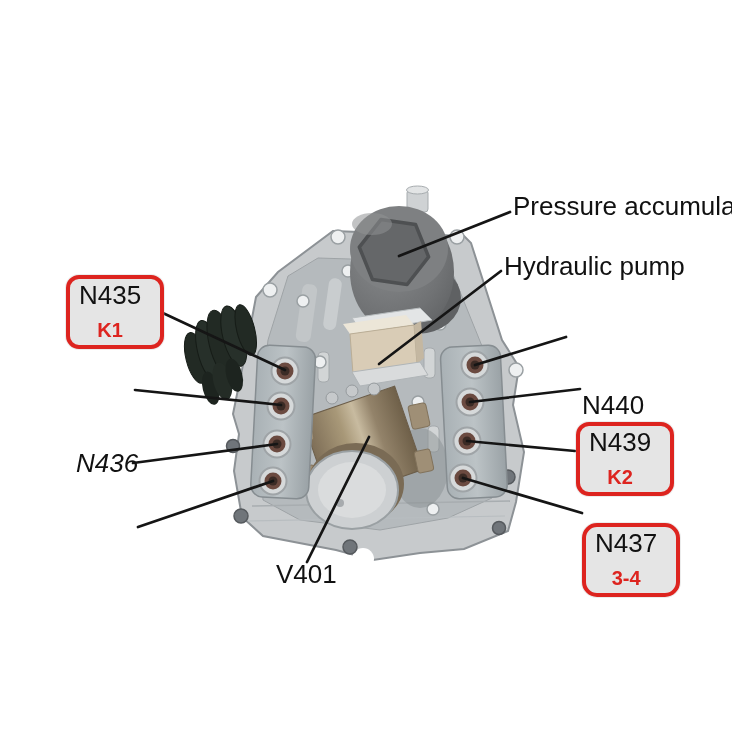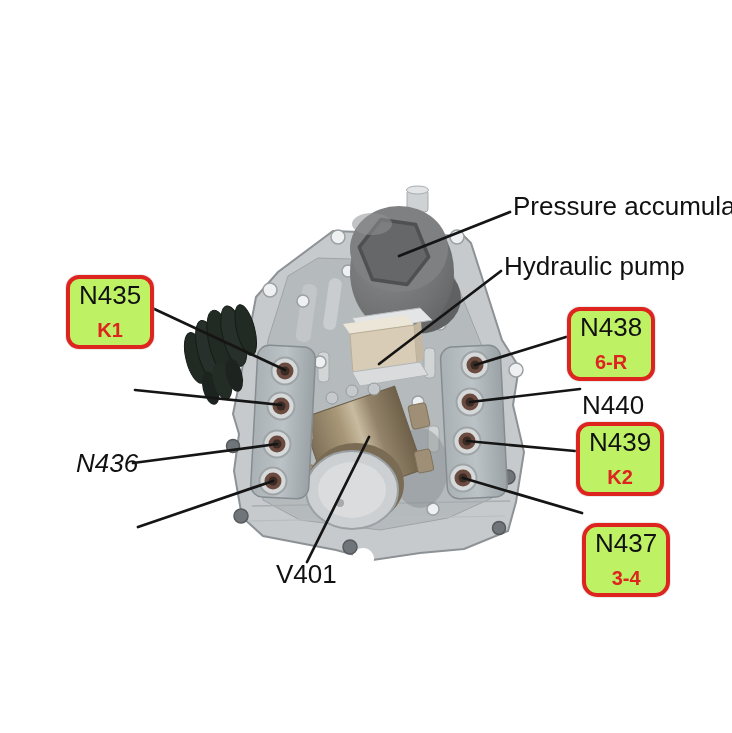--- a/index.html
+++ b/index.html
@@ -12,22 +12,22 @@
     position:absolute;color:#111111;white-space:nowrap;
   }
   .callout .callout-label{
     font-size:26px;line-height:27px;color:#111111;text-align:center;
   }
   .callout .callout-sub{
     font-size:20px;line-height:21px;font-weight:bold;color:#dd241f;text-align:center;
     margin-top:11px;
   }
   .callout.boxed{
-    background:#bef264;border:4px solid #dd241f;border-radius:13px;
-    padding:3px 9px 4px 9px;min-width:52px;text-align:center;
+    background:#e5e5e5;border:4px solid #dd241f;border-radius:13px;
+    padding:3px 19px 4px 9px;min-width:52px;text-align:center;
     box-shadow:0 0 0 1px rgba(180,180,180,.25);
   }
   .callout.plain .callout-label{text-align:left;}
 </style>
 </head>
 <body>
 
 <div class="stage">
 
   <svg class="machine-svg" viewBox="0 0 732 733">
@@ -223,24 +223,20 @@
     <div class="callout-label">N435</div>
     <div class="callout-sub">K1</div>
   </div>
 
 
   <div class="callout plain" style="left:76px;top:450px;font-style:italic;">
     <div class="callout-label">N436</div>
   </div>
 
 
-  <div class="callout boxed" style="left:567px;top:307px;">
-    <div class="callout-label">N438</div>
-    <div class="callout-sub">6-R</div>
-  </div>
 
   <div class="callout plain" style="left:582px;top:392px;">
     <div class="callout-label">N440</div>
   </div>
 
   <div class="callout boxed" style="left:576px;top:422px;">
     <div class="callout-label">N439</div>
     <div class="callout-sub">K2</div>
   </div>
 

